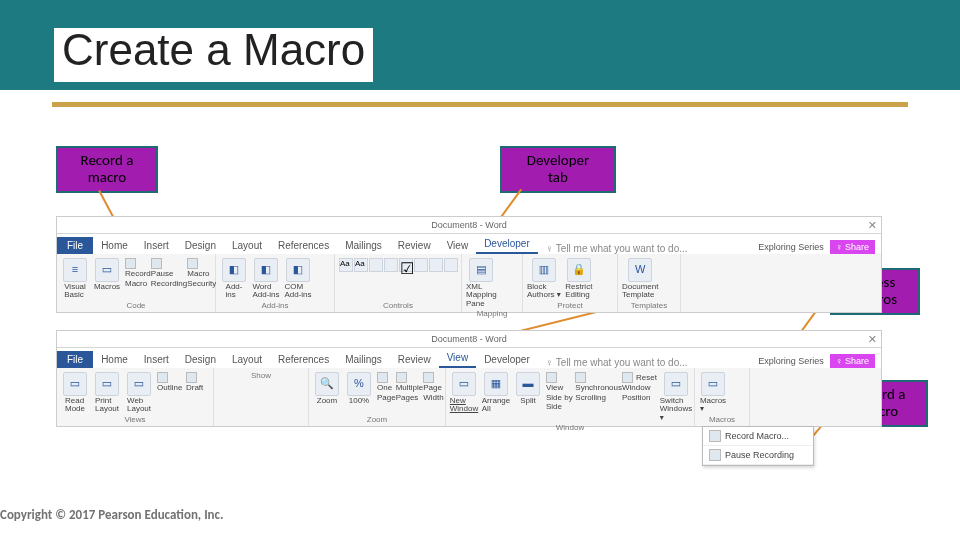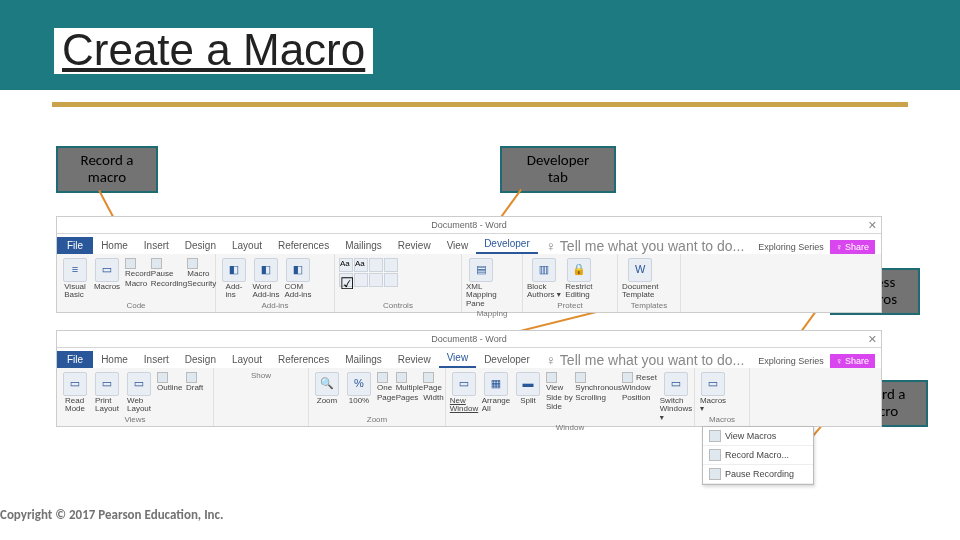--- a/index.html
+++ b/index.html
@@ -17,36 +17,35 @@
     height: 90px;
     position: relative;
   }
   .slide-title {
     position: absolute;
     left: 54px;
     top: 28px;
     font-size: 44px;
     color: #222;
     background: #fff;
-    padding: 0 8px 2px 8px;
+    padding: 0 8px 10px 8px;
     font-weight: 400;
     line-height: 1;
-    text-decoration: underline;
   }
   .gold-underline {
     position: absolute;
     top: 102px;
     left: 52px;
     right: 52px;
     height: 5px;
     background: #c9a24a;
   }
   .callout {
     position: absolute;
-    background: #737373;
+    background: #a21caf;
     border: 2px solid #1e6b73;
     padding: 4px 10px;
     font-size: 15px;
     text-align: center;
     line-height: 1.15;
     font-family: Calibri, Arial, sans-serif;
   }
   
   .line {
     position: absolute;
@@ -91,21 +90,21 @@
     background: #2a579a;
     color: #fff;
     padding: 3px 10px;
   }
   .tab.active {
     color: #2a579a;
     border-bottom: 2px solid #2a579a;
   }
   .tellme {
     color: #888;
-    font-size: 14px;
+    font-size: 10px;
     padding-left: 8px;
   }
   .right-tabs {
     position: absolute;
     right: 6px;
     display: flex;
     align-items: center;
     gap: 6px;
     margin-left: 45px;
   }
@@ -304,21 +303,21 @@
         <div class="vicon">
             <div class="ic">◧</div>
             <span style="white-space:pre-line;">COM
 Add-ins</span>
           </div>
       </div>
       <div class="glabel">Add-ins</div>
     </div>
     <div class="group" style="width:118px;">
       <div class="icons">
-        <div style="display:flex; flex-direction:column; gap:1px; padding-top:2px;">
+        <div style="display:flex; flex-direction:row; gap:1px; padding-top:2px;">
           <div style="display:flex; gap:1px;">
             <span style="width:12px;height:12px;background:#e9eef5;border:1px solid #ccd3dd;font-size:8px;">Aa</span>
             <span style="width:12px;height:12px;background:#e9eef5;border:1px solid #ccd3dd;font-size:8px;">Aa</span>
             <span style="width:12px;height:12px;background:#e9eef5;border:1px solid #ccd3dd;"></span>
             <span style="width:12px;height:12px;background:#e9eef5;border:1px solid #ccd3dd;"></span>
           </div>
           <div style="display:flex; gap:1px;">
             <span style="width:12px;height:12px;background:#e9eef5;border:1px solid #ccd3dd;">☑</span>
             <span style="width:12px;height:12px;background:#e9eef5;border:1px solid #ccd3dd;"></span>
             <span style="width:12px;height:12px;background:#e9eef5;border:1px solid #ccd3dd;"></span>
@@ -473,24 +472,20 @@
           </div>
       </div>
       <div class="glabel">Macros</div>
     </div>
   </div>
 </div>
 
 <div class="macro-menu" style="left:702px; top:426px;">
   <div>
       <span class="ic"></span>
-      <span>View Macros</span>
-    </div>
-  <div>
-      <span class="ic"></span>
       <span>Record Macro...</span>
     </div>
   <div>
       <span class="ic"></span>
       <span>Pause Recording</span>
     </div>
 </div>
 
 <div class="copyright">Copyright © 2017 Pearson Education, Inc.</div>
 

